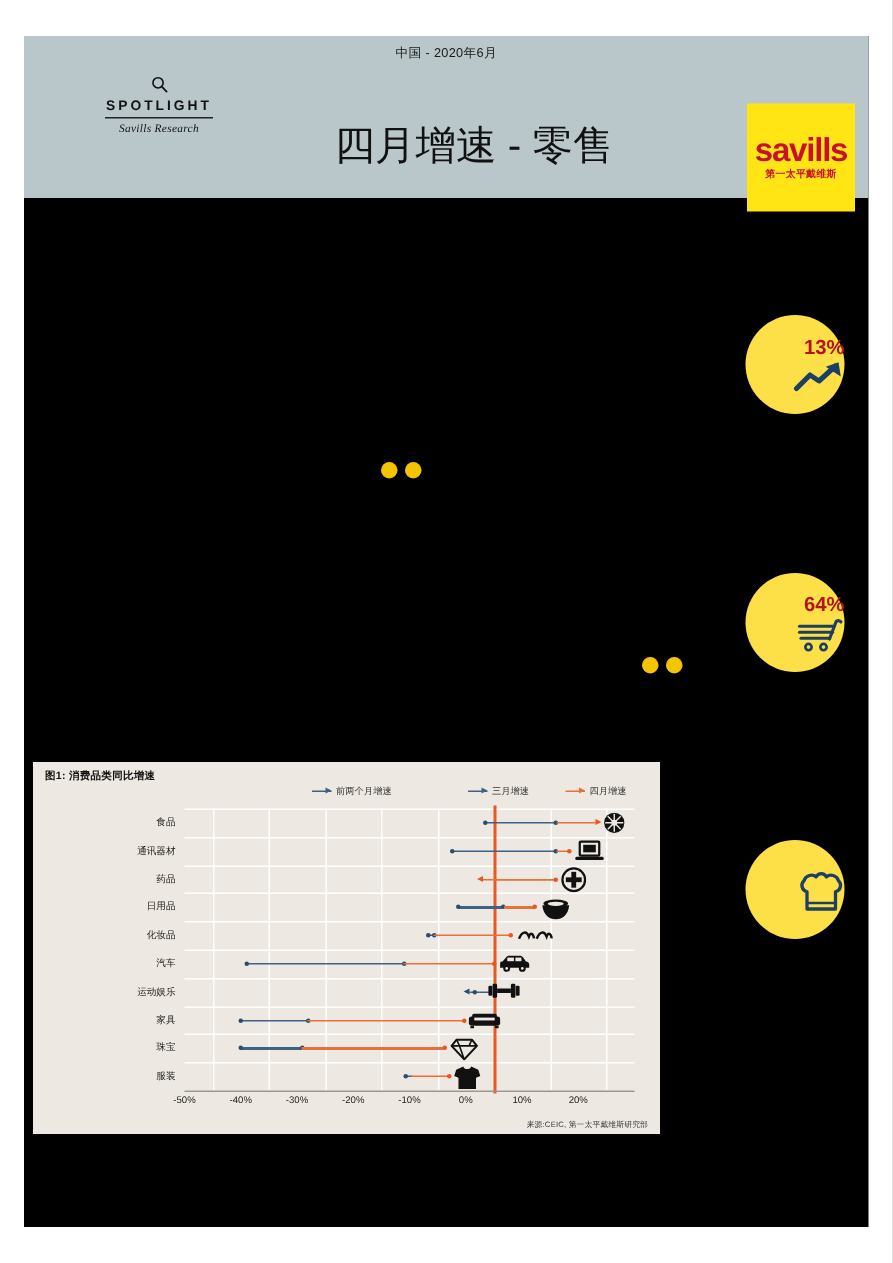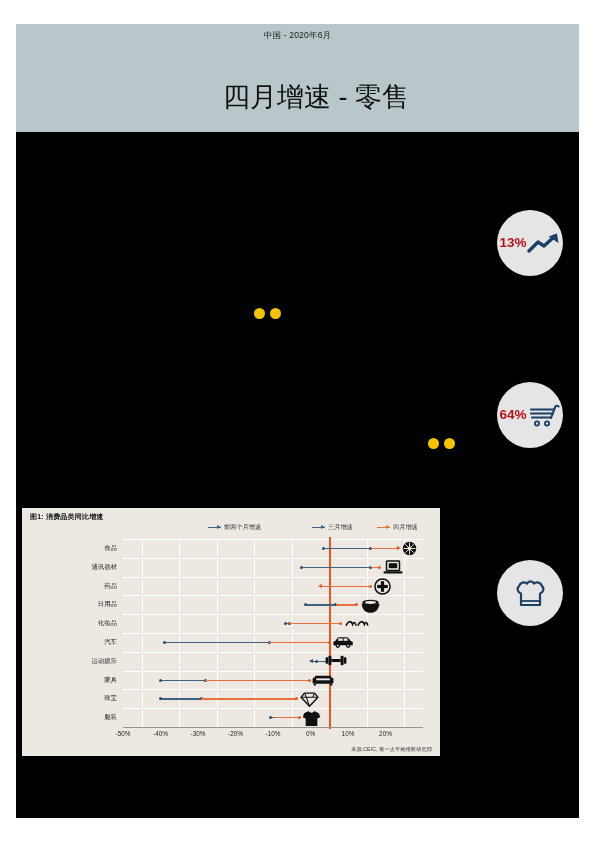--- a/index.html
+++ b/index.html
@@ -24,22 +24,22 @@
   .savills{position:absolute;left:482px;top:45px;width:72px;height:72px;background:#ffe513;
            display:flex;flex-direction:column;align-items:center;justify-content:center;}
   .sv-word{font-size:22px;font-weight:bold;color:#c8102e;letter-spacing:-.8px;line-height:22px;}
   .sv-cn{font-size:6.6px;color:#c8102e;letter-spacing:.2px;margin-top:1px;font-weight:bold;}
 
   
   .dots{position:absolute;display:flex;gap:5px;}
   .dots i{display:block;width:11px;height:11px;border-radius:50%;background:#f5c400;}
 
   
-  .badge{position:absolute;width:66px;height:66px;border-radius:50%;background:#e5e5e5;
-         display:flex;flex-direction:row;align-items:center;justify-content:center;}
+  .badge{position:absolute;width:66px;height:66px;border-radius:50%;background:#fde047;
+         display:flex;flex-direction:column;align-items:flex-end;justify-content:center;}
   .badge .pct{font-size:13.5px;font-weight:bold;color:#b5121b;line-height:14px;margin-bottom:1px;}
   .badge svg{display:block;}
 
   
   .chart-card{position:absolute;left:22px;top:508px;width:418px;height:248px;background:#ede9e2;}
   .chart-title{position:absolute;left:8px;top:4px;font-size:7px;font-weight:bold;color:#111;letter-spacing:.2px;}
   .legend{position:absolute;left:0;top:15px;width:418px;height:12px;}
   .lg{position:absolute;display:flex;align-items:center;gap:3px;font-size:6.2px;color:#333;}
   .lg .mk{display:block;width:13px;height:5px;position:relative;}
   .lg .mk::before{content:"";position:absolute;left:0;top:2px;width:13px;height:1.1px;}
@@ -72,23 +72,36 @@
 </head>
 <body>
 
 <div id="page">
 
   <div class="sheet"></div>
 
   <div class="header">
     <div class="hdr-date">中国 - 2020年6月</div>
 
+    <div class="spotlight">
+      <svg class="sl-glass" viewBox="0 0 16 16">
+        <circle cx="6.6" cy="6.4" r="4.2" fill="none" stroke="#111" stroke-width="1.3"></circle>
+        <line x1="9.7" y1="9.6" x2="14" y2="14" stroke="#111" stroke-width="1.5"></line>
+      </svg>
+      <div class="sl-word">SPOTLIGHT</div>
+      <div class="sl-rule"></div>
+      <div class="sl-sub">Savills Research</div>
+    </div>
 
     <div class="hdr-title">四月增速 - 零售</div>
 
+    <div class="savills">
+      <div class="sv-word">savills</div>
+      <div class="sv-cn">第一太平戴维斯</div>
+    </div>
   </div>
 
   <div class="dots" style="left:254px;top:308px;">
     <i></i>
       <i></i>
   </div>
   <div class="dots" style="left:428px;top:438px;">
     <i></i>
       <i></i>
   </div>

